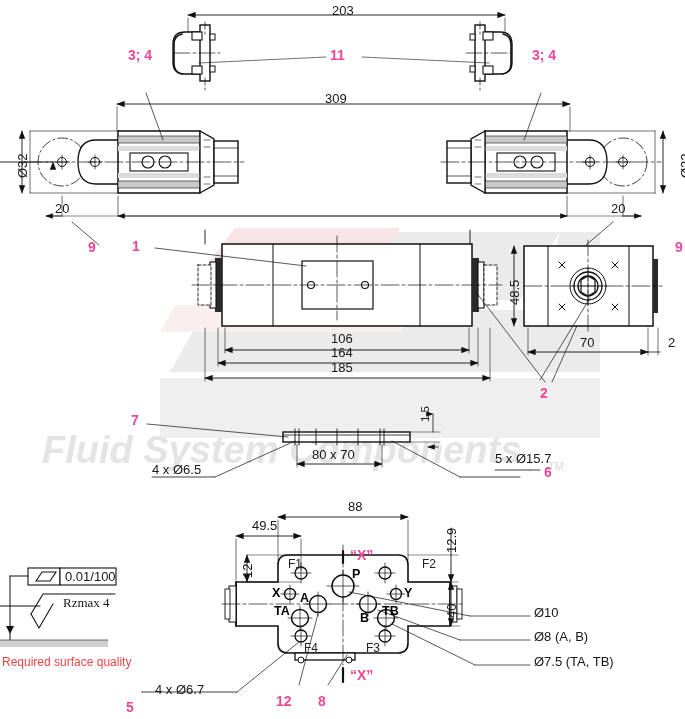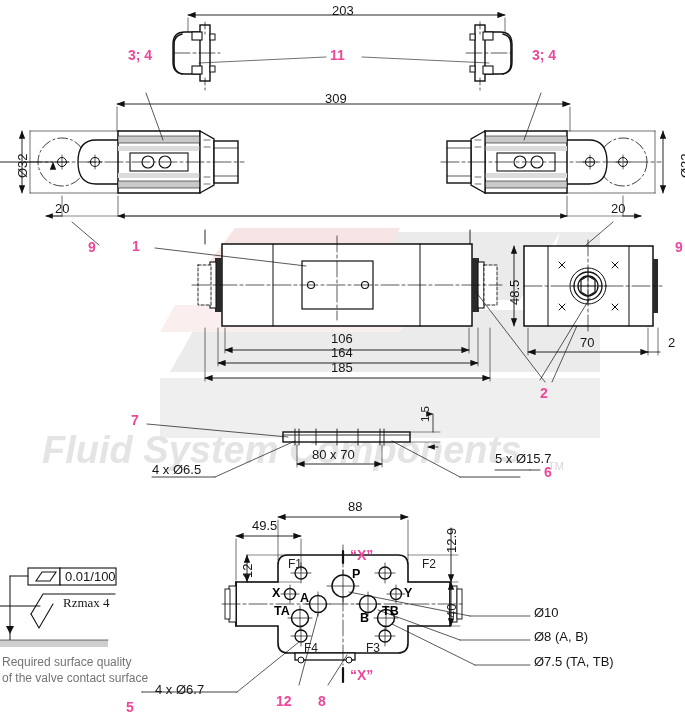--- a/index.html
+++ b/index.html
@@ -8,21 +8,21 @@
        font-family:"Liberation Sans","DejaVu Sans",sans-serif;
        color:#1a1a1a;position:relative;}
   #sheet{position:relative;width:685px;height:719px;}
   #sheet svg{position:absolute;left:0;top:0;}
   .lbl{position:absolute;white-space:nowrap;line-height:1;}
   .dim{font-size:13px;color:#161616;}
   .dimsm{font-size:11.5px;color:#161616;}
   .bold{font-weight:bold;font-size:14px;color:#ec4899;}
   .boldsm{font-weight:bold;font-size:12.5px;color:#000;}
   .tiny{font-size:12px;color:#222;}
-  .note{font-size:12px;color:#737373;line-height:1.25;}
+  .note{font-size:12px;color:#ef4444;line-height:1.25;}
   .vert{transform:rotate(-90deg);transform-origin:left top;}
 </style>
 </head>
 <body>
 
 <div id="sheet">
 
 <svg width="685" height="719">
   <g opacity="1">
 
@@ -413,15 +413,14 @@
 <div class="lbl dim" style="left:534px;top:655px;">Ø7.5 (TA, TB)</div>
 
 <div class="lbl bold" style="left:126px;top:700px;">5</div>
 <div class="lbl dim" style="left:155px;top:683px;">4 x Ø6.7</div>
 <div class="lbl bold" style="left:276px;top:694px;">12</div>
 <div class="lbl bold" style="left:318px;top:694px;">8</div>
 
 <div class="lbl dim" style="left:65px;top:570px;">0.01/100</div>
 <div class="lbl dim" style="left:63px;top:596px;font-family:Liberation Serif, serif;">Rzmax  4</div>
 <div class="lbl note" style="left:2px;top:655px;">Required surface quality</div>
-<div class="lbl note" style="left:2px;top:671px;">of the valve contact surface</div>
 
 </div>
 
 </body></html>

